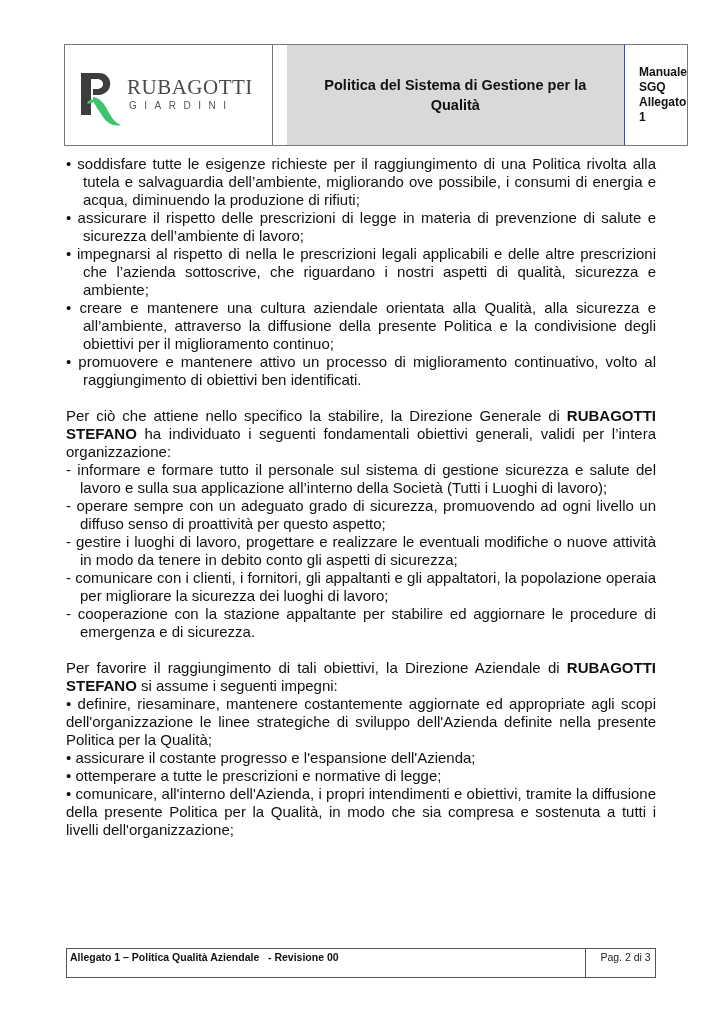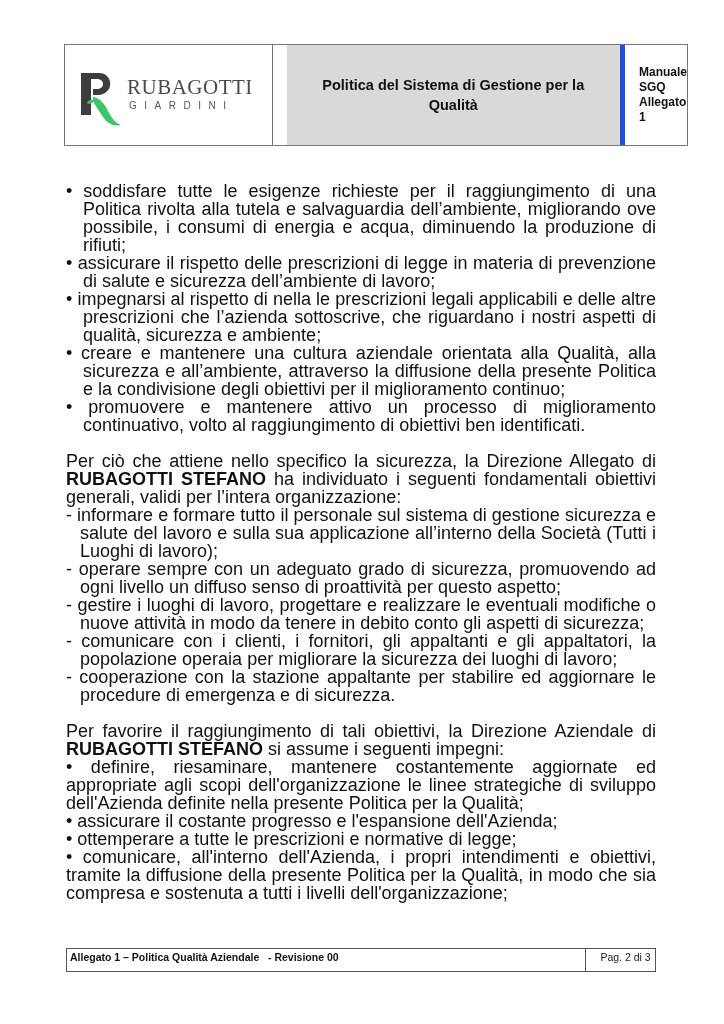--- a/index.html
+++ b/index.html
@@ -29,21 +29,21 @@
     .header-logo {
       width: 212px;
       border-right: 1px solid #777777;
       box-sizing: border-box;
       position: relative;
       background: #ffffff;
     }
     .header-title {
       width: 345px;
       background: #d9d9d9;
-      border-right: 5px solid #1d4ed8;
+      border-right: 1px solid #1d4ed8;
       box-sizing: border-box;
       display: flex;
       align-items: center;
       justify-content: center;
       text-align: center;
       font-size: 14.5px;
       font-weight: bold;
       line-height: 20px;
       padding: 7px 14px;
       color: #111111;
@@ -81,24 +81,23 @@
       font-size: 10px;
       color: #555555;
       letter-spacing: 7.5px;
     }
     .content {
       position: absolute;
       left: 66px;
       top: 155px;
       width: 590px;
       font-family: "Liberation Sans", sans-serif;
-      font-size: 18px;
+      font-size: 15px;
       line-height: 18px;
       color: #111111;
-      margin-top: 27px;
     }
     .content p {
       margin: 0;
       text-align: justify;
     }
     .hang {
       padding-left: 17px;
       text-indent: -17px;
     }
     .dash-hang {
@@ -109,21 +108,21 @@
       height: 18px;
     }
     .bold {
       font-weight: bold;
     }
     .footer {
       position: absolute;
       left: 66px;
       top: 948px;
       width: 590px;
-      height: 24px;
+      height: 30px;
       border: 1px solid #555555;
       box-sizing: border-box;
       display: flex;
       font-size: 10.5px;
       line-height: 16px;
       gap: 10px;
     }
     .footer-left {
       width: 519px;
       border-right: 1px solid #555555;
@@ -164,21 +163,21 @@
     <p class="hang">• soddisfare tutte le esigenze richieste per il raggiungimento di una Politica rivolta alla tutela e salvaguardia dell’ambiente, migliorando ove possibile, i consumi di energia e acqua, diminuendo la produzione di rifiuti;</p>
     <p class="hang">• assicurare il rispetto delle prescrizioni di legge in materia di prevenzione di salute e sicurezza dell’ambiente di lavoro;</p>
     <p class="hang">• impegnarsi al rispetto di nella le prescrizioni legali applicabili e delle altre prescrizioni che l’azienda sottoscrive, che riguardano i nostri aspetti di qualità, sicurezza e ambiente;</p>
     <p class="hang">• creare e mantenere una cultura aziendale orientata alla Qualità, alla sicurezza e all’ambiente, attraverso la diffusione della presente Politica e la condivisione degli obiettivi per il miglioramento continuo;</p>
     <p class="hang">•  promuovere e mantenere attivo un processo di miglioramento continuativo, volto al raggiungimento di obiettivi ben identificati.</p>
   </div>
 
   <div class="gap"></div>
 
   <div>
-    <p><span>Per ciò che attiene nello specifico la sicurezza, la Direzione Allegato di </span><span class="bold">RUBAGOTTI STEFANO</span><span> ha individuato i seguenti fondamentali obiettivi generali, validi per l’intera organizzazione:</span></p>
+    <p><span>Per ciò che attiene nello specifico la stabilire, la Direzione Generale di </span><span class="bold">RUBAGOTTI STEFANO</span><span> ha individuato i seguenti fondamentali obiettivi generali, validi per l’intera organizzazione:</span></p>
     <p class="dash-hang">- informare e formare tutto il personale sul sistema di gestione sicurezza e salute del lavoro e sulla sua applicazione all’interno della Società (Tutti i Luoghi di lavoro);</p>
     <p class="dash-hang">- operare sempre con un adeguato grado di sicurezza, promuovendo ad ogni livello un diffuso senso di proattività per questo aspetto;</p>
     <p class="dash-hang">- gestire i luoghi di lavoro, progettare e realizzare le eventuali modifiche o nuove attività in modo da tenere in debito conto gli aspetti di sicurezza;</p>
     <p class="dash-hang">- comunicare con i clienti, i fornitori, gli appaltanti e gli appaltatori, la popolazione operaia per migliorare la sicurezza dei luoghi di lavoro;</p>
     <p class="dash-hang">- cooperazione con la stazione appaltante per stabilire ed aggiornare le procedure di emergenza e di sicurezza.</p>
   </div>
 
   <div class="gap"></div>
 
   <div>

